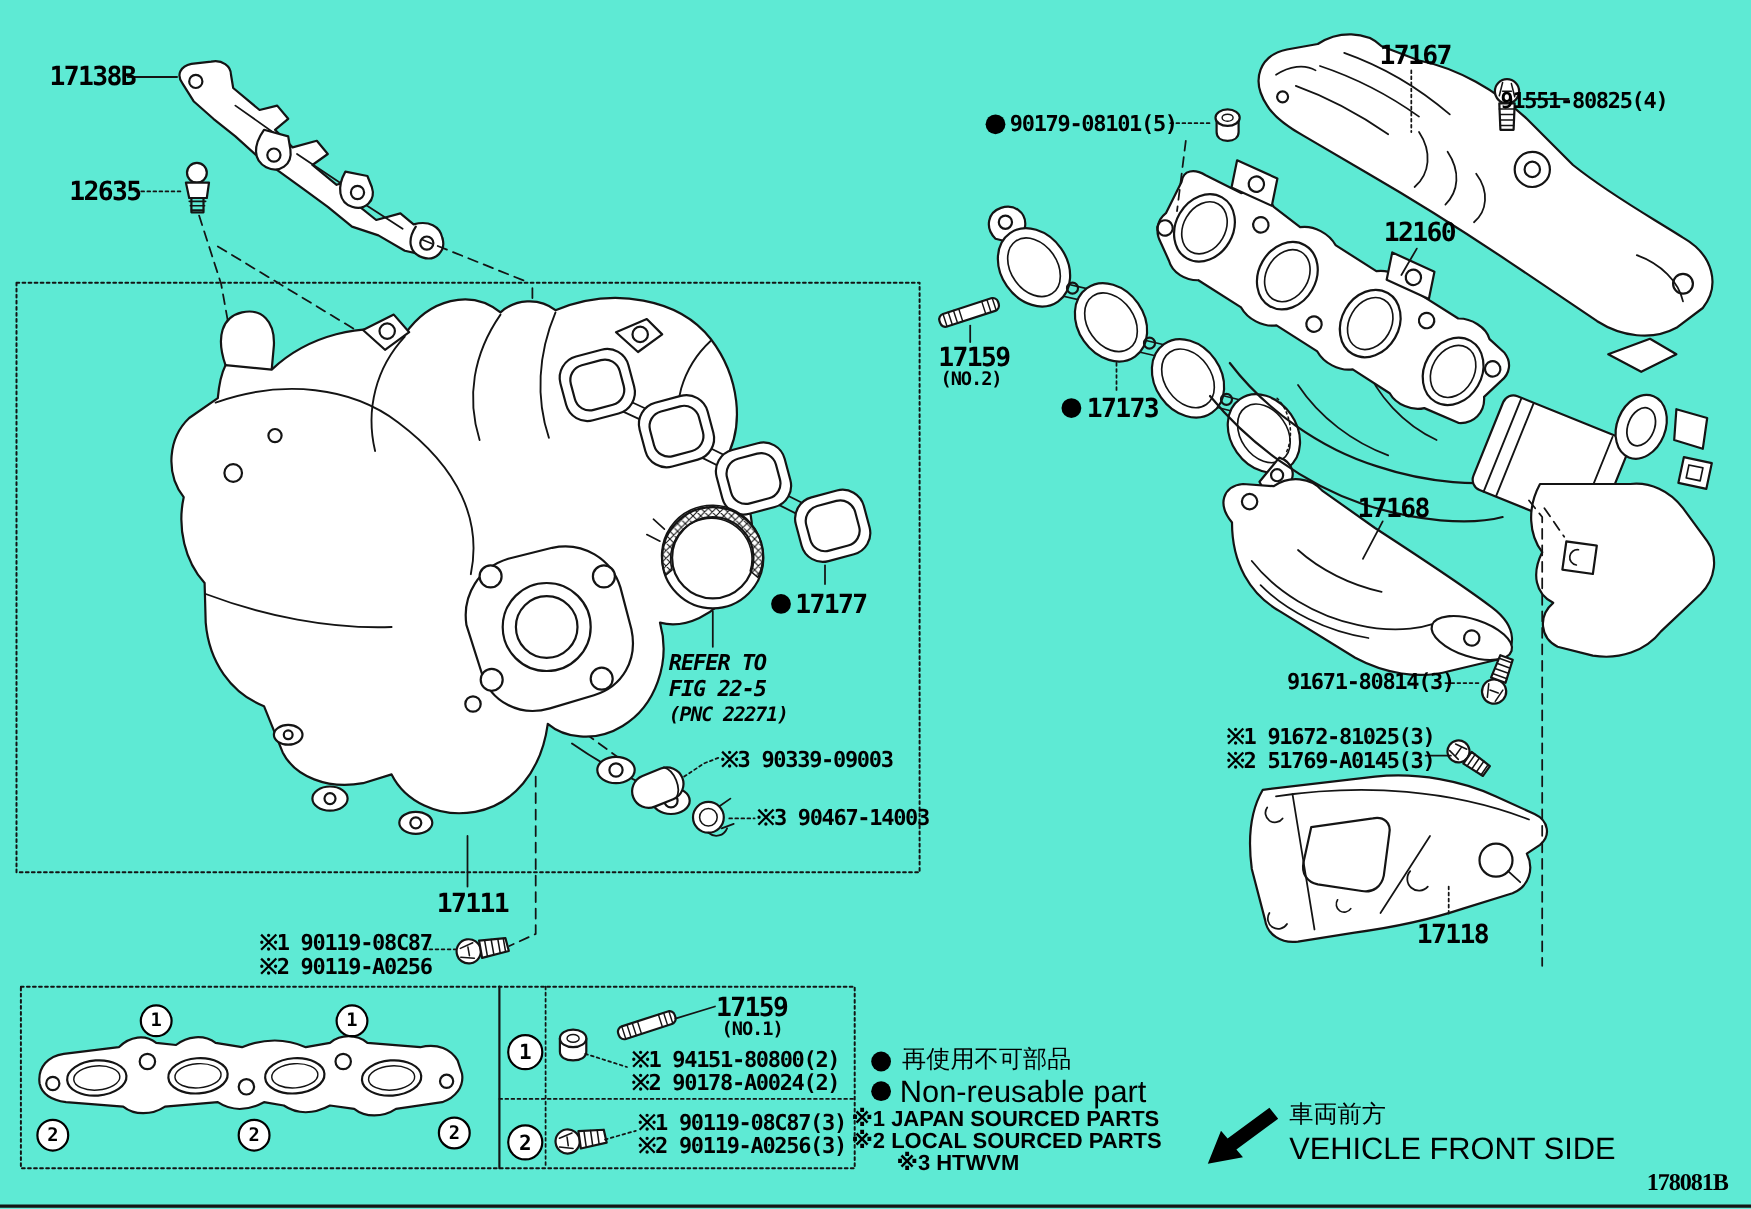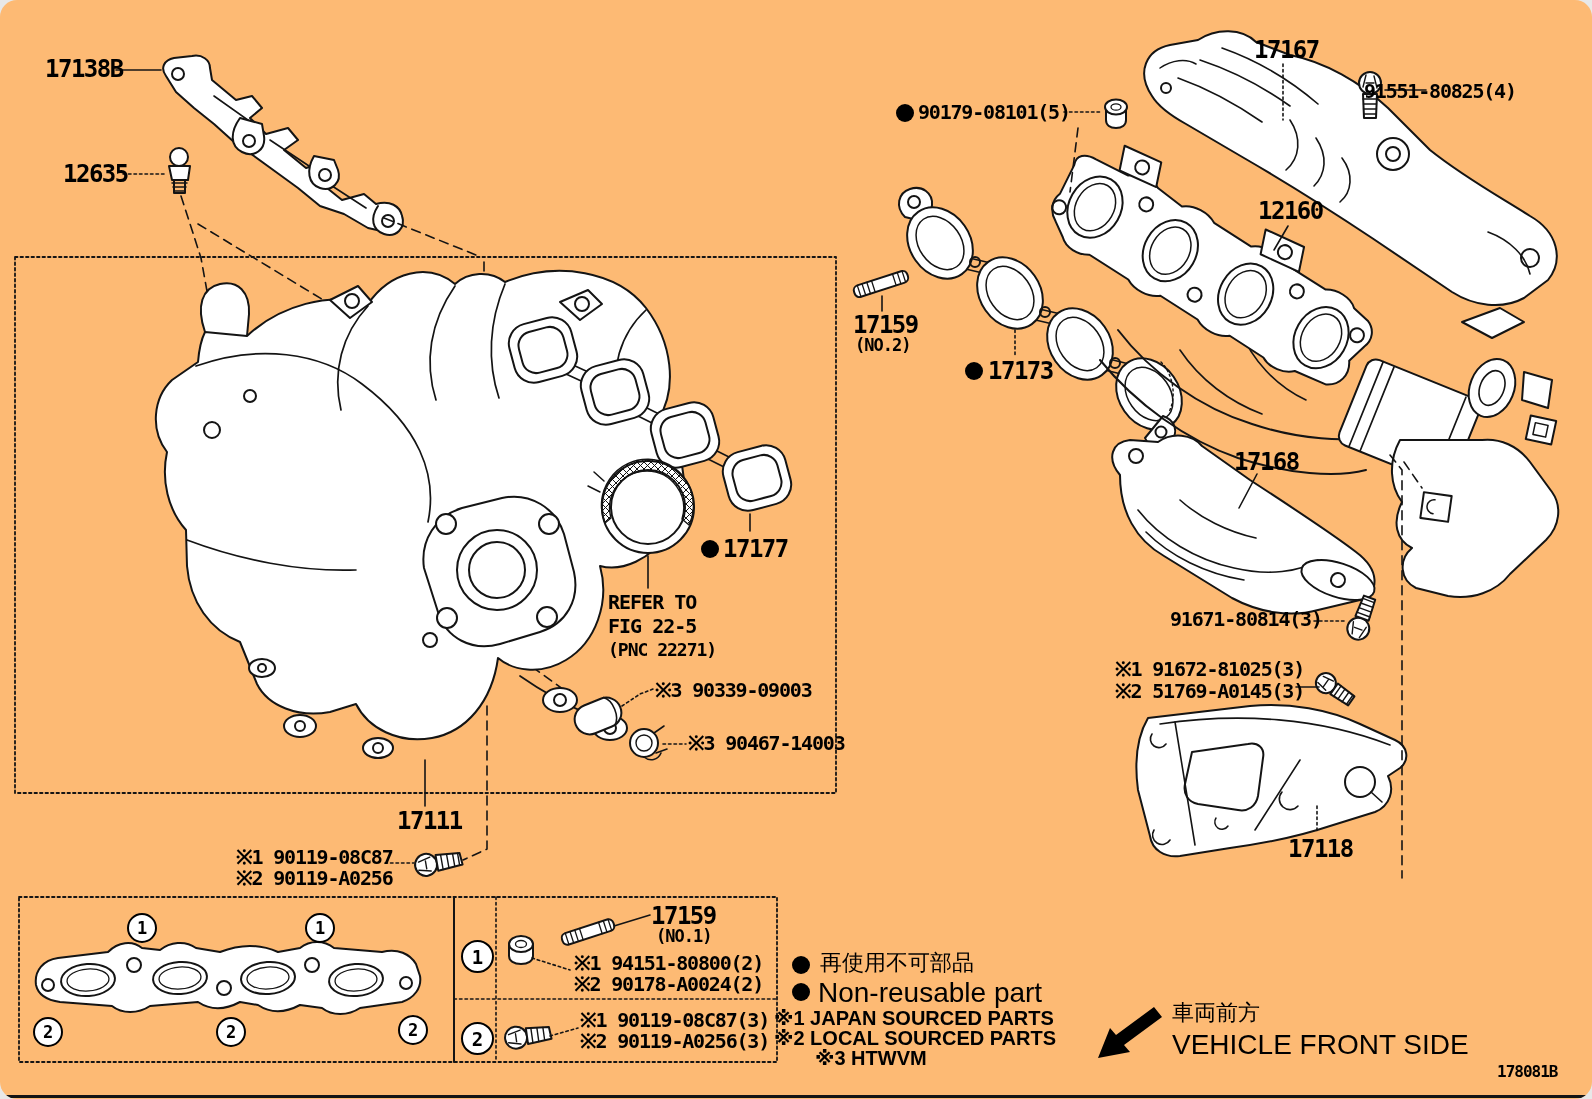--- a/index.html
+++ b/index.html
@@ -1,32 +1,32 @@
 <!DOCTYPE html>
 <html><head>
 <meta charset="utf-8">
 <style>
   html,body{margin:0;padding:0;background:#e8e8e8;}
-  #stage{position:relative;width:1592px;height:1099px;background:#fdba74;overflow:hidden;
-         font-family:"DejaVu Sans Mono","Liberation Mono",monospace;color:#000;border-radius:17px;}
+  #stage{position:relative;width:1592px;height:1099px;background:#5eead4;overflow:hidden;
+         font-family:"DejaVu Sans Mono","Liberation Mono",monospace;color:#000;}
   #art{position:absolute;left:0;top:0;}
   .lbl{position:absolute;white-space:nowrap;font-weight:700;line-height:1;}
   .pn  {font-size:24px;letter-spacing:-1.5px;}
   .pn-sm{font-size:20px;letter-spacing:-1.2px;}
   .pn-xs{font-size:17px;letter-spacing:-1px;}
-  .refer{font-size:20px;letter-spacing:-1px;line-height:24px;font-weight:700;}
+  .refer{font-size:20px;letter-spacing:-1px;line-height:24px;font-weight:700;font-style:italic;}
   .sans{font-family:"Liberation Sans","DejaVu Sans",sans-serif;font-weight:400;letter-spacing:0;}
   .legend-en{font-size:28px;}
   .legend-note{font-size:20px;font-weight:bold;}
   .cjk{font-size:22px;text-align:right;}
   .dot{position:absolute;width:18px;height:18px;border-radius:50%;background:#000;}
   .callout{position:absolute;width:26px;height:26px;border:2px solid #000;border-radius:50%;
            display:flex;align-items:center;justify-content:center;font-size:17px;font-weight:700;background:#fff;}
   .callout.big{width:29px;height:29px;font-size:19px;}
-  .code{font-size:16px;letter-spacing:-1px;}
+  .code{font-size:22px;letter-spacing:-1px;font-family:Liberation Serif, serif;}
 </style>
 </head>
 <body>
 
 <div id="stage">
 
 <svg id="art" width="1592" height="1099" viewBox="0 0 1592 1099" fill="none" stroke="#141414" stroke-width="2" stroke-linecap="round" stroke-linejoin="round">
   <defs>
     <pattern id="mesh" width="7" height="7" patternUnits="userSpaceOnUse">
       <path d="M0,7 L7,0 M0,0 L7,7" stroke="#141414" stroke-width="1"></path>

